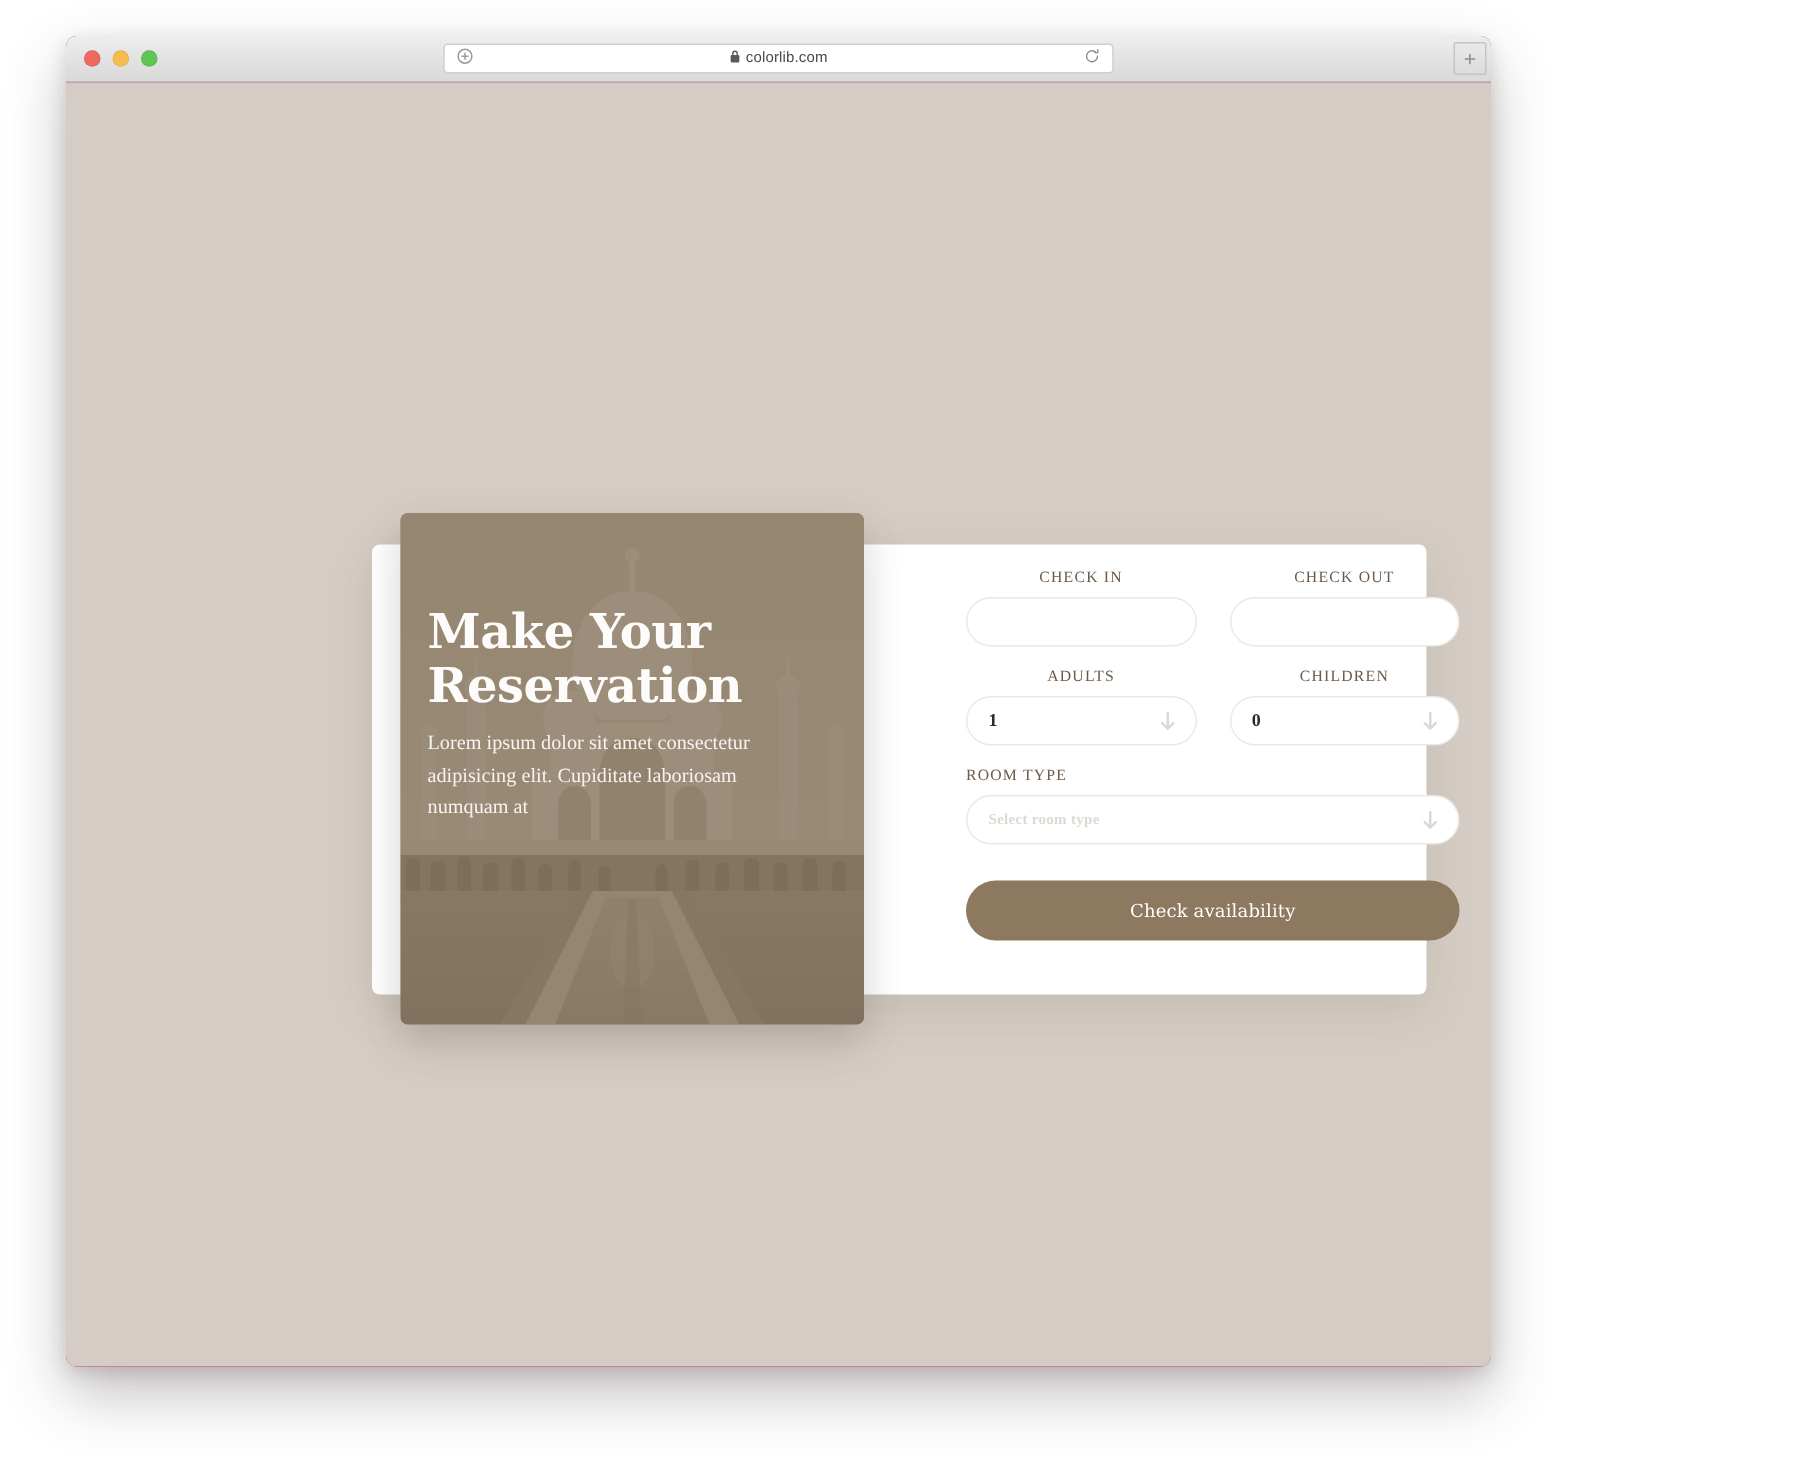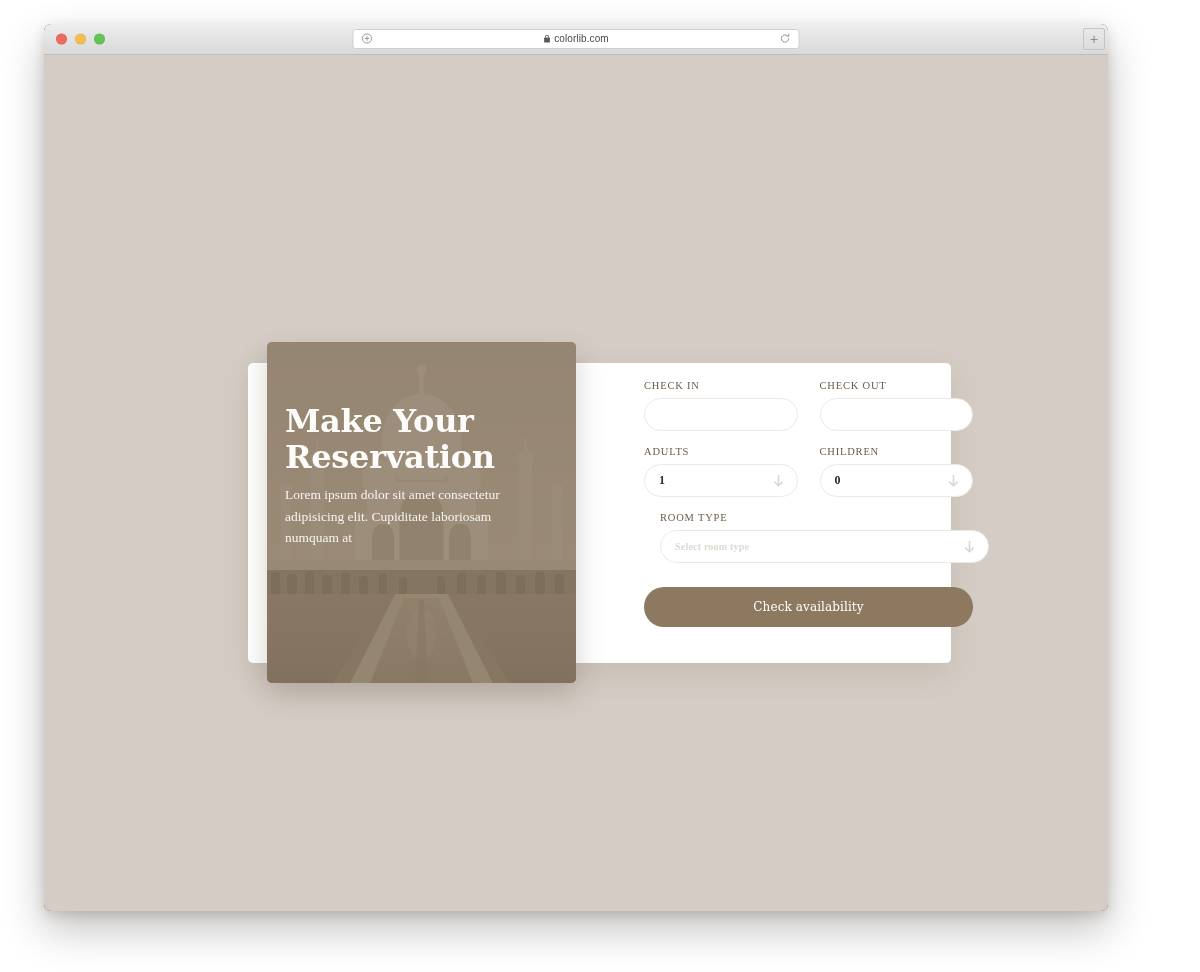--- a/index.html
+++ b/index.html
@@ -11,21 +11,21 @@
     background: #ffffff;
     font-family: "Liberation Sans", sans-serif;
     overflow: hidden;
   }
 
   
   .browser-window {
     position: absolute;
     left: 44px;
     top: 24px;
-    width: 1064px;
+    width: 950px;
     height: 887px;
     border-radius: 7px;
     background: #be185d;
     box-shadow: 0 18px 40px rgba(60,50,45,0.30),
                 0 4px 12px rgba(60,50,45,0.16);
     overflow: hidden;
   }
 
   .browser-chrome {
     position: relative;
@@ -195,22 +195,22 @@
     left: 396px;
     top: 40px;
     width: 329px;
   }
 
   .field-row {
     display: flex;
     gap: 22px;
     margin-bottom: 15px;
   }
-  .field-col { flex: 1; min-width: 0; }
-  .field-full { width: 100%; margin-bottom: 16px; margin-left: 16px; }
+  .field-col { flex: 1; min-width: 0; text-align: center; }
+  .field-full { width: 100%; margin-bottom: 16px; }
 
   .field-label {
     display: block;
     font-family: "Liberation Serif", "DejaVu Serif", serif;
     font-size: 10.5px;
     letter-spacing: 0.8px;
     color: #6b5a4a;
     margin-bottom: 7px;
     text-transform: uppercase;
   }

